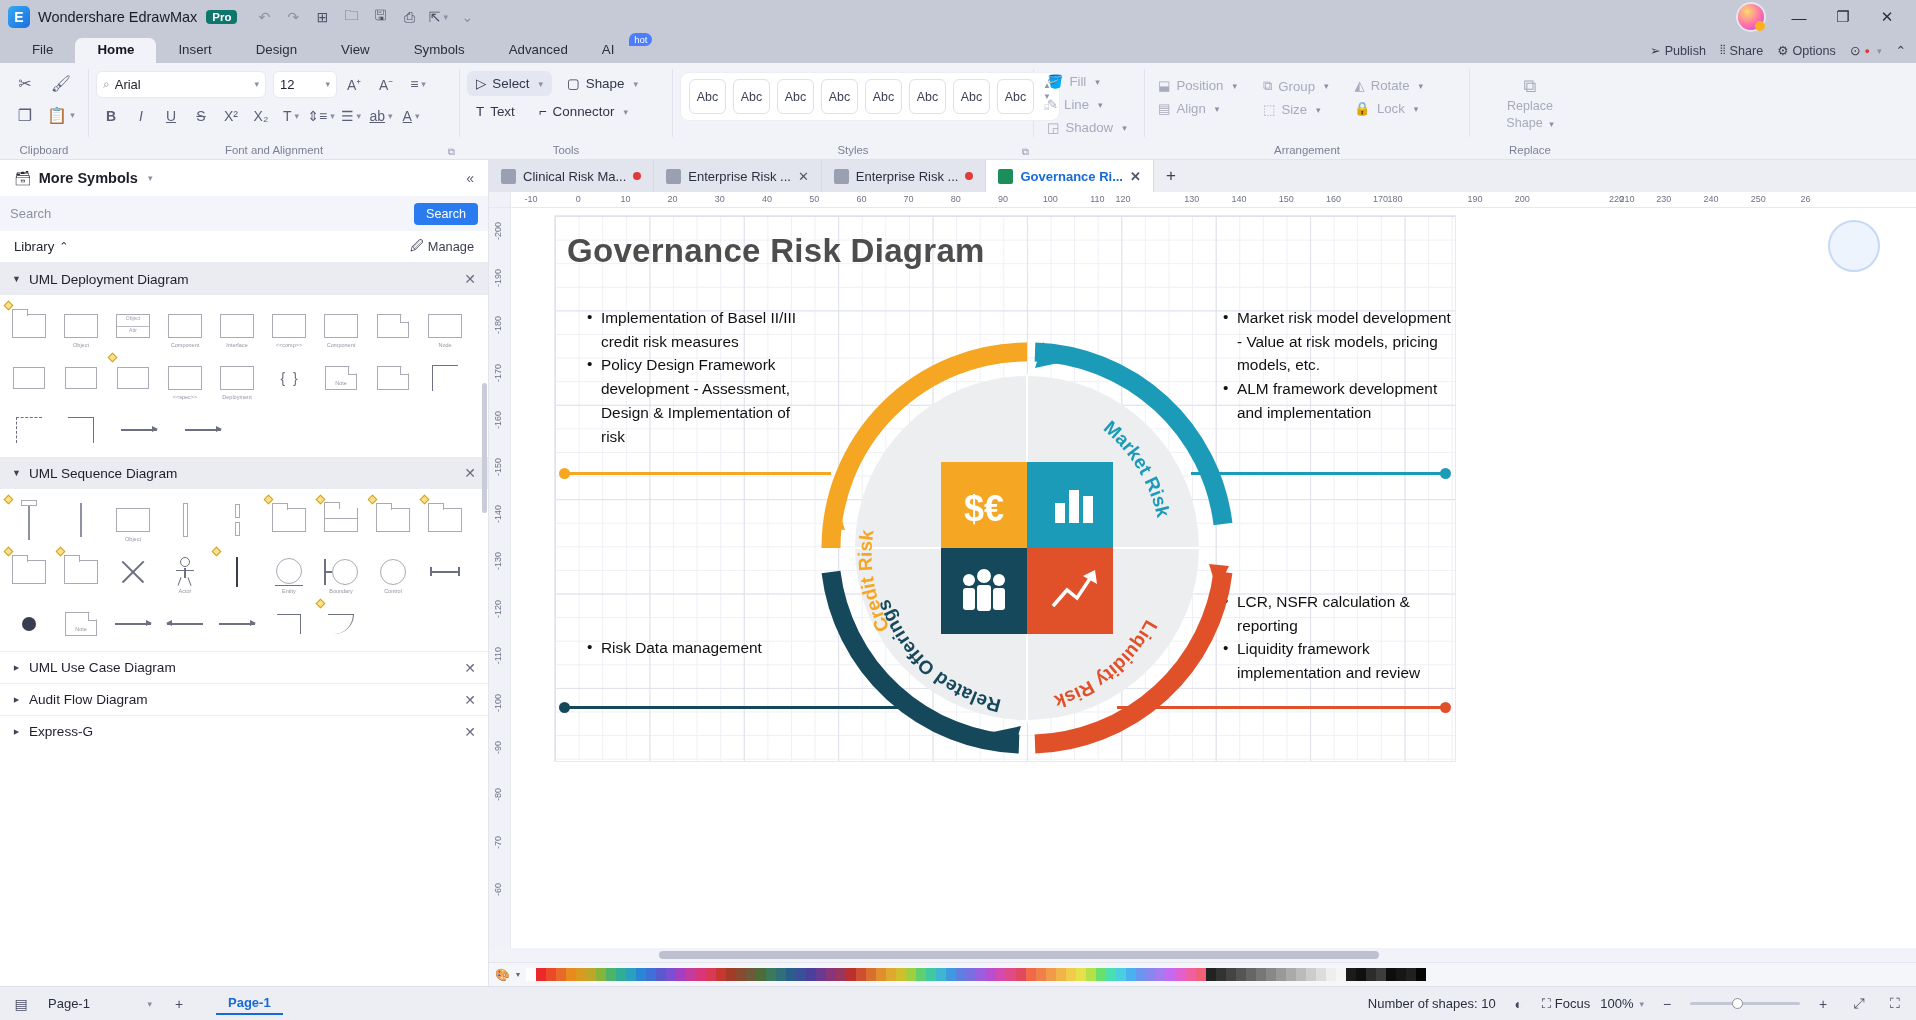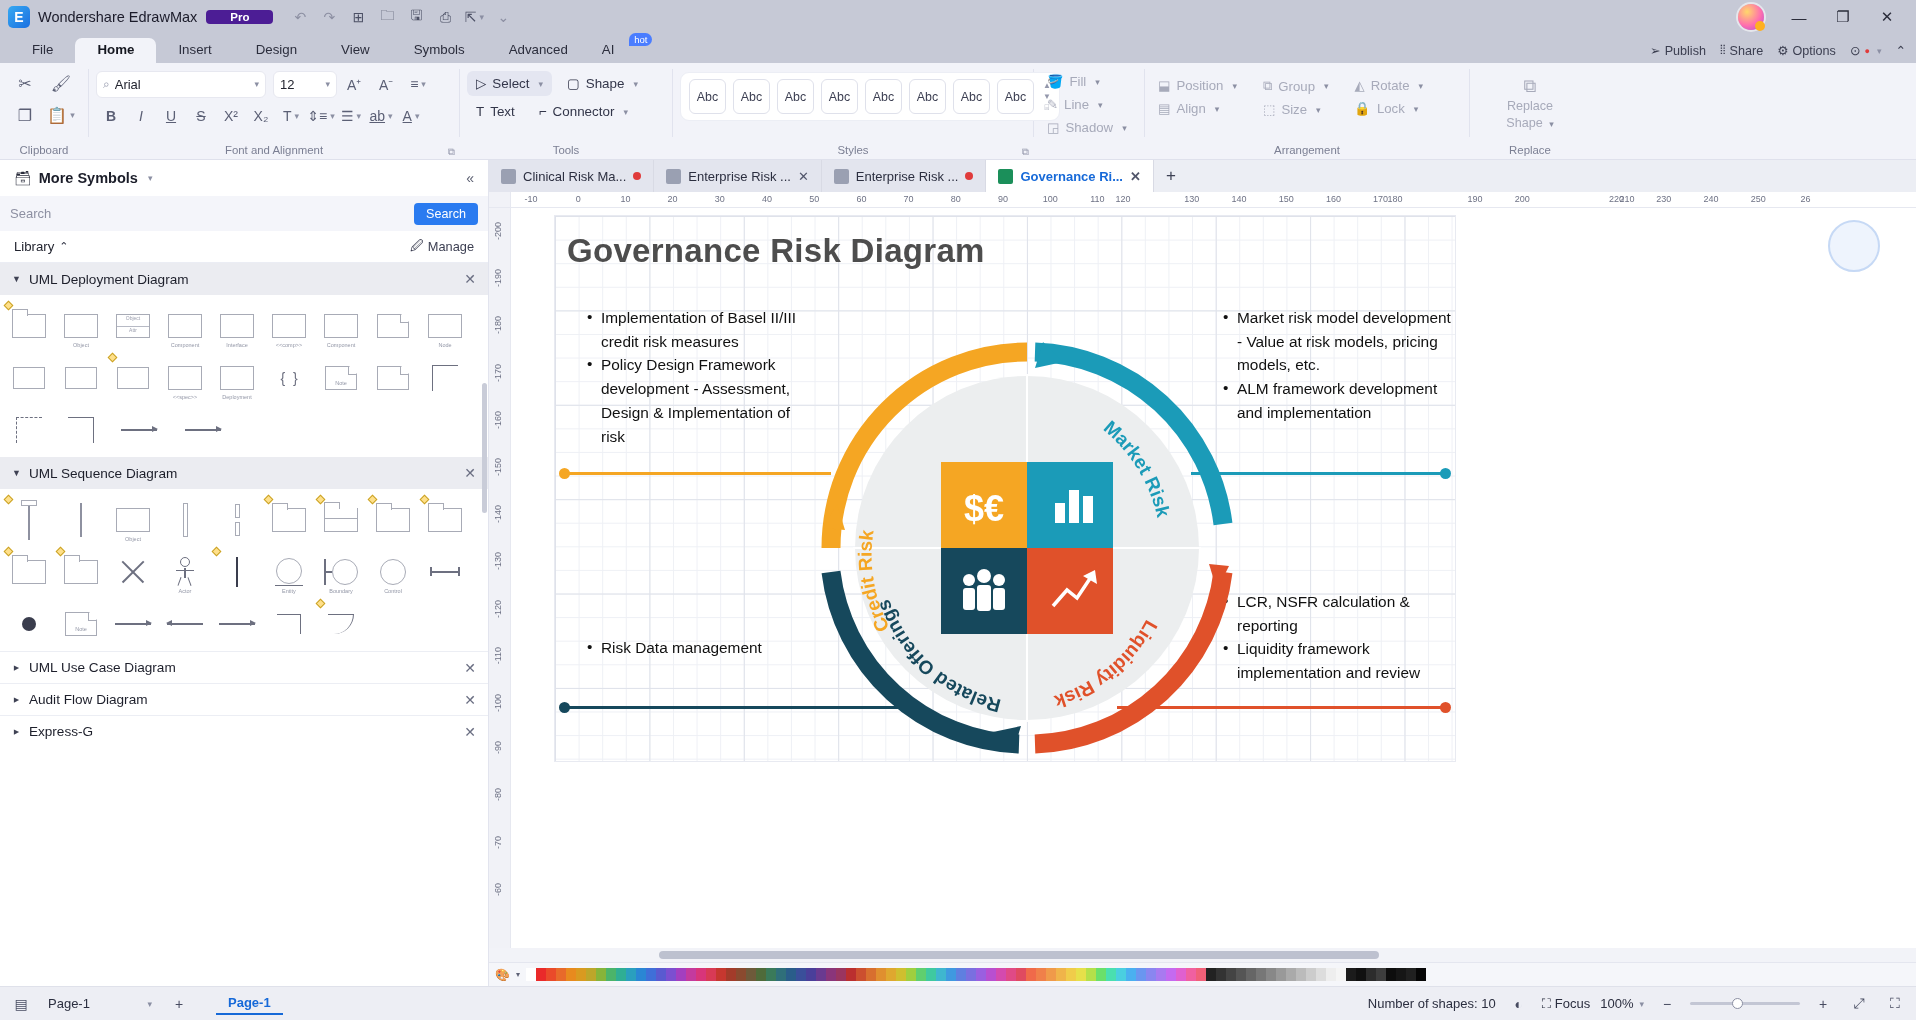--- a/index.html
+++ b/index.html
@@ -8,22 +8,22 @@
   body { display:flex; flex-direction:column; }
 
   
   .titlebar { height:34px; background:#c6c9d6; display:flex; align-items:center;
     padding:0 8px; flex:0 0 34px; position:relative; }
   .logo { width:22px; height:22px; border-radius:5px;
     background:linear-gradient(135deg,#36a9f2,#1b6fe0); color:#fff;
     font-size:14px; font-weight:bold; display:flex; align-items:center;
     justify-content:center; margin-right:8px; }
   .app-title { font-size:14.5px; color:#1b1b2a; font-weight:500; }
-  .pro-badge { background:#4c1d95; color:#fff; font-size:11.5px; font-weight:bold;
-    border-radius:4px; padding:1px 24px; margin-left:9px; }
+  .pro-badge { background:#0f766e; color:#fff; font-size:11.5px; font-weight:bold;
+    border-radius:4px; padding:1px 6px; margin-left:9px; }
   .tb-icons { display:flex; align-items:center; gap:3px; margin-left:14px; }
   .tb-icon { width:26px; height:24px; display:flex; align-items:center;
     justify-content:center; color:#8c8fa2; font-size:14px; border-radius:4px; }
   .tb-icon.enabled { color:#4c5065; }
   .tb-right { margin-left:auto; display:flex; align-items:center; gap:2px; }
   .avatar { width:26px; height:26px; border-radius:50%;
     background:radial-gradient(circle at 35% 30%,#ffd86b,#ff6fae 55%,#b048d6);
     position:relative; margin-right:12px;
     box-shadow:0 0 0 2px rgba(255,255,255,.55); }
   .avatar::after{ content:""; position:absolute; right:-1px; bottom:-1px;

